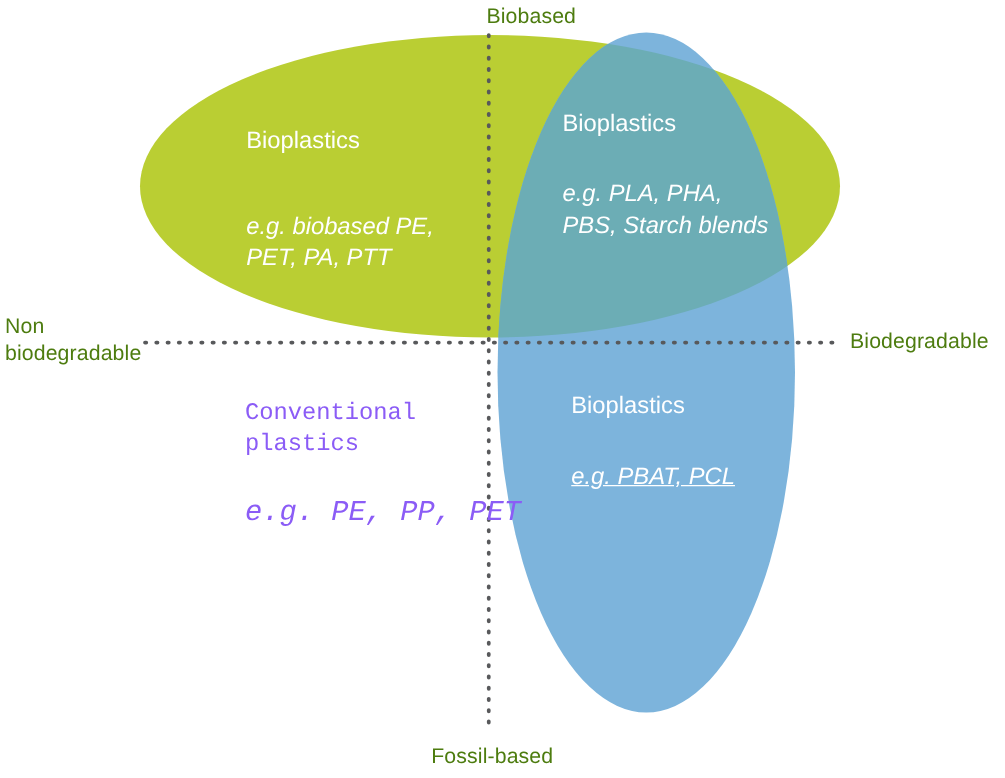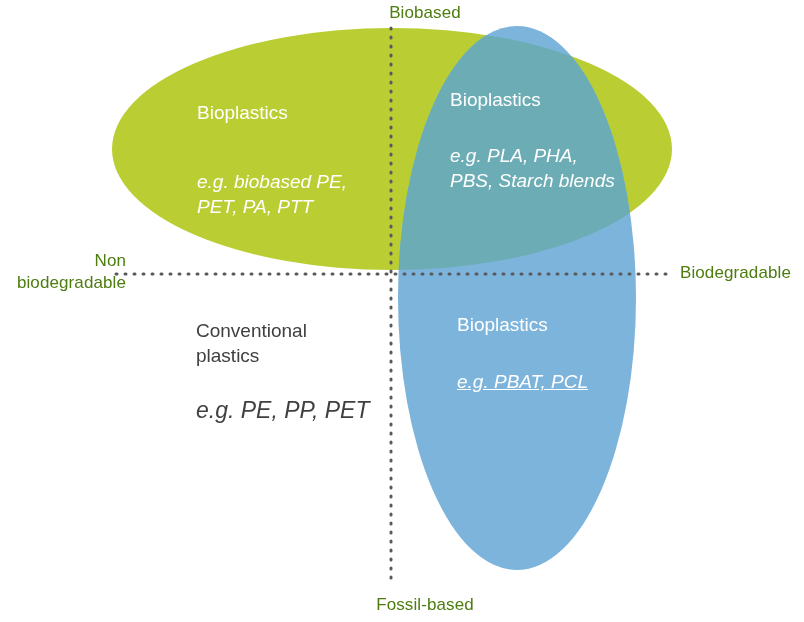--- a/index.html
+++ b/index.html
@@ -38,27 +38,26 @@
   #label-biobased {
     left: 355px;
     top: 2px;
     width: 140px;
     text-align: center;
   }
   #label-fossil {
     left: 345px;
     top: 594px;
     width: 160px;
-    text-align: center;
+    text-align: left;
   }
   #label-nonbio {
     left: 4px;
     top: 250px;
     width: 122px;
-    text-align: right;
   }
   #label-bio {
     left: 680px;
     top: 262px;
     width: 130px;
     text-align: left;
   }
   .blob-text {
     position: absolute;
     color: #ffffff;
@@ -71,22 +70,22 @@
   }
   .blob-eg {
     font-size: 19px;
     line-height: 25px;
     font-style: italic;
     font-weight: 400;
     white-space: pre-line;
   }
   .dark-text {
     position: absolute;
-    color: #404040;
-    font-family: Liberation Sans, sans-serif;
+    color: #8b5cf6;
+    font-family: Liberation Mono, monospace;
   }
   .dark-title {
     font-size: 19px;
     line-height: 25px;
     white-space: pre-line;
   }
   .dark-eg {
     font-size: 23px;
     line-height: 25px;
     font-style: italic;

